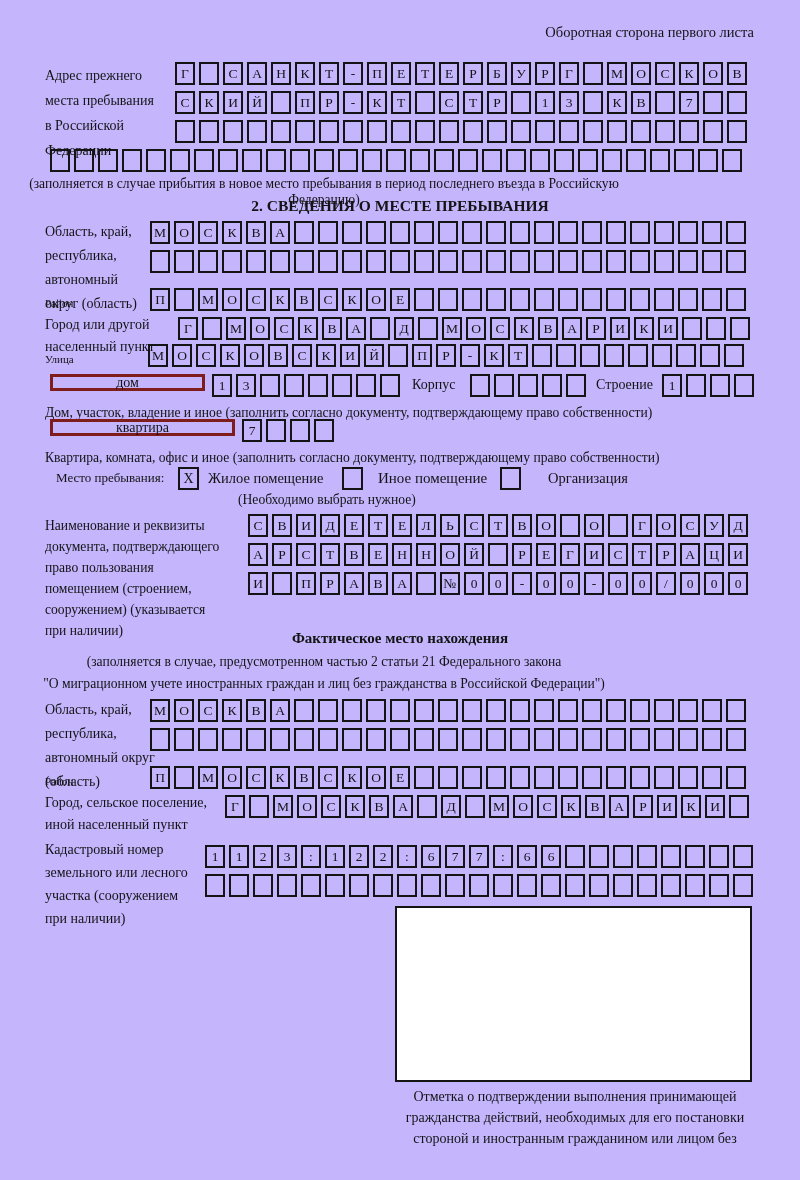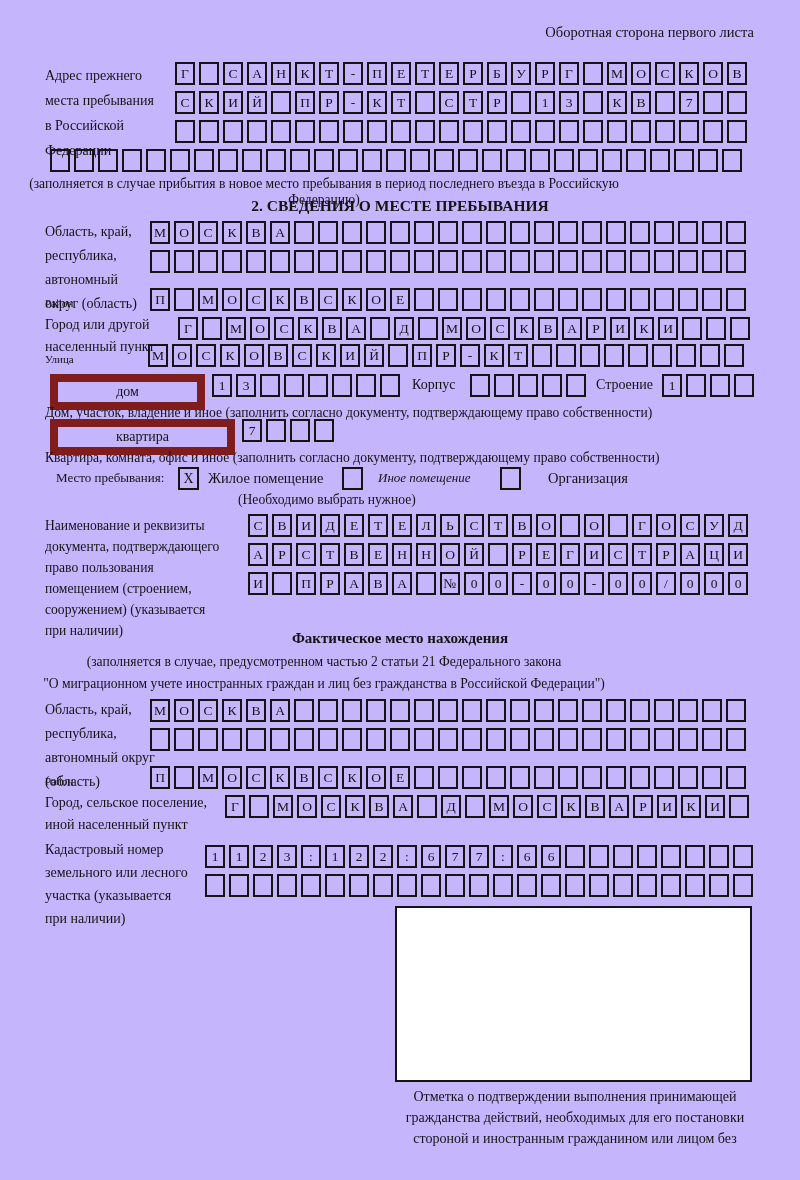--- a/index.html
+++ b/index.html
@@ -8,21 +8,21 @@
   .abs{position:absolute;}
   .label{font-size:14px;line-height:24px;}
   .lh22{line-height:22px;}
   .lh21{line-height:21px;font-size:13.6px;}
   .lh23{line-height:23px;}
   .lh25{line-height:25px;}
   .single{font-size:11px;}
   .cellrow{display:flex;gap:4px;}
   .cell{box-sizing:border-box;flex:0 0 auto;width:20px;height:23px;border:2px solid #141414;
         display:flex;align-items:center;justify-content:center;font-size:13.5px;}
-  .namedbox{box-sizing:border-box;height:36px;border:8px solid #7f1d1d;display:flex;
+  .namedbox{box-sizing:border-box;height:17px;border:3px solid #7f1d1d;display:flex;
         align-items:center;justify-content:center;font-size:14px;}
   .checkbox{box-sizing:border-box;width:21px;height:23px;border:2px solid #141414;display:flex;
         align-items:center;justify-content:center;font-size:14px;}
   .note{font-size:13.6px;}
   .center{text-align:center;width:648px;left:0;}
   .sec-title{font-weight:bold;font-size:15.5px;text-align:center;width:800px;left:0;}
   .corner{font-size:14.5px;}
   .inline-label{font-size:14px;}
   .stampbox{box-sizing:border-box;border:2px solid #141414;background:#fff;}
   .caption{font-size:14px;line-height:21px;text-align:center;}
@@ -337,21 +337,21 @@
       <span class="cell"></span>
       <span class="cell"></span>
       <span class="cell"></span>
     </div>
   <div class="abs note" style="left:45px;top:450px;">Квартира, комната, офис и иное (заполнить согласно документу, подтверждающему право собственности)</div>
 
   <div class="abs inline-label" style="left:56px;top:470px;font-size:13px;">Место пребывания:</div>
   <div class="abs checkbox" style="left:178px;top:467px;">X</div>
   <div class="abs inline-label" style="left:208px;top:470px;font-size:14.5px;">Жилое помещение</div>
   <div class="abs checkbox" style="left:342px;top:467px;"></div>
-  <div class="abs inline-label" style="left:378px;top:470px;font-size:13px;font-style:italic;">Иное помещение</div>
+  <div class="abs inline-label" style="left:378px;top:470px;font-size:15px;">Иное помещение</div>
   <div class="abs checkbox" style="left:500px;top:467px;"></div>
   <div class="abs inline-label" style="left:548px;top:470px;font-size:14.5px;">Организация</div>
   <div class="abs note" style="left:238px;top:492px;">(Необходимо выбрать нужное)</div>
 
   <div class="abs label lh21" style="left:45px;top:515px;">
       <div>Наименование и реквизиты</div>
       <div>документа, подтверждающего</div>
       <div>право пользования</div>
       <div>помещением (строением,</div>
       <div>сооружением) (указывается</div>
@@ -546,21 +546,21 @@
       <span class="cell">Р</span>
       <span class="cell">И</span>
       <span class="cell">К</span>
       <span class="cell">И</span>
       <span class="cell"></span>
     </div>
 
   <div class="abs label lh23" style="left:45px;top:838px;">
       <div>Кадастровый номер</div>
       <div>земельного или лесного</div>
-      <div>участка (указывается</div>
+      <div>участка (сооружением</div>
       <div>при наличии)</div>
     </div>
   <div class="abs cellrow" style="left:205px;top:845px;">
       <span class="cell">1</span>
       <span class="cell">1</span>
       <span class="cell">2</span>
       <span class="cell">3</span>
       <span class="cell">:</span>
       <span class="cell">1</span>
       <span class="cell">2</span>

